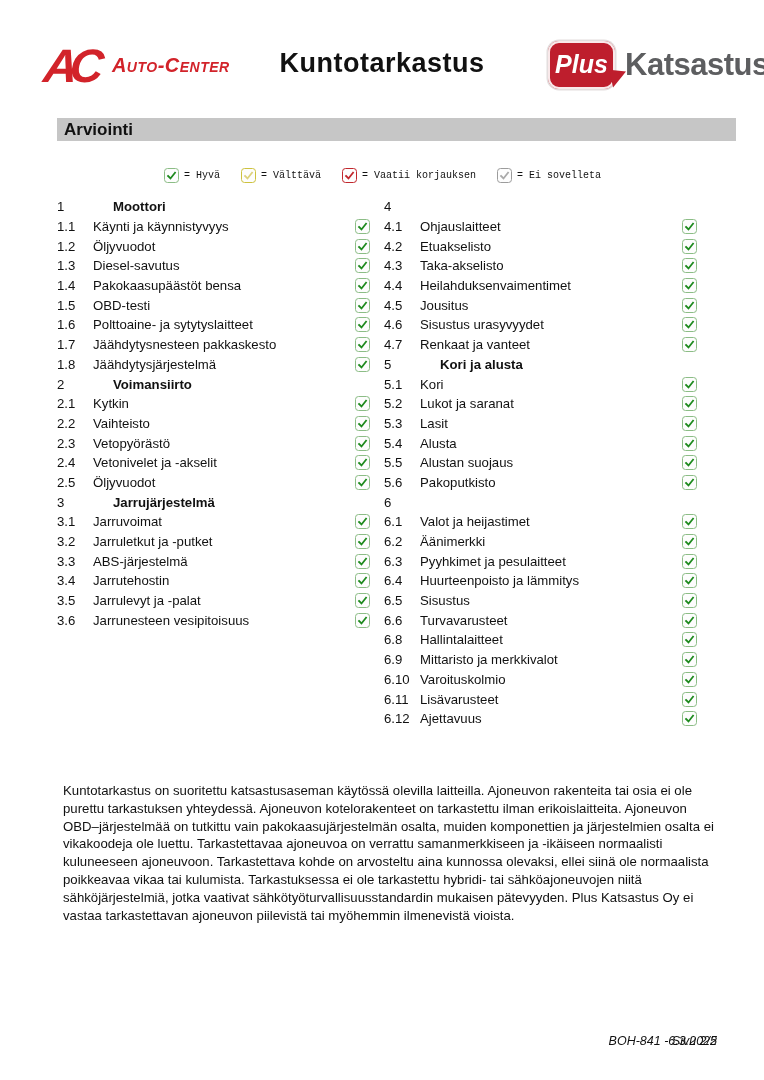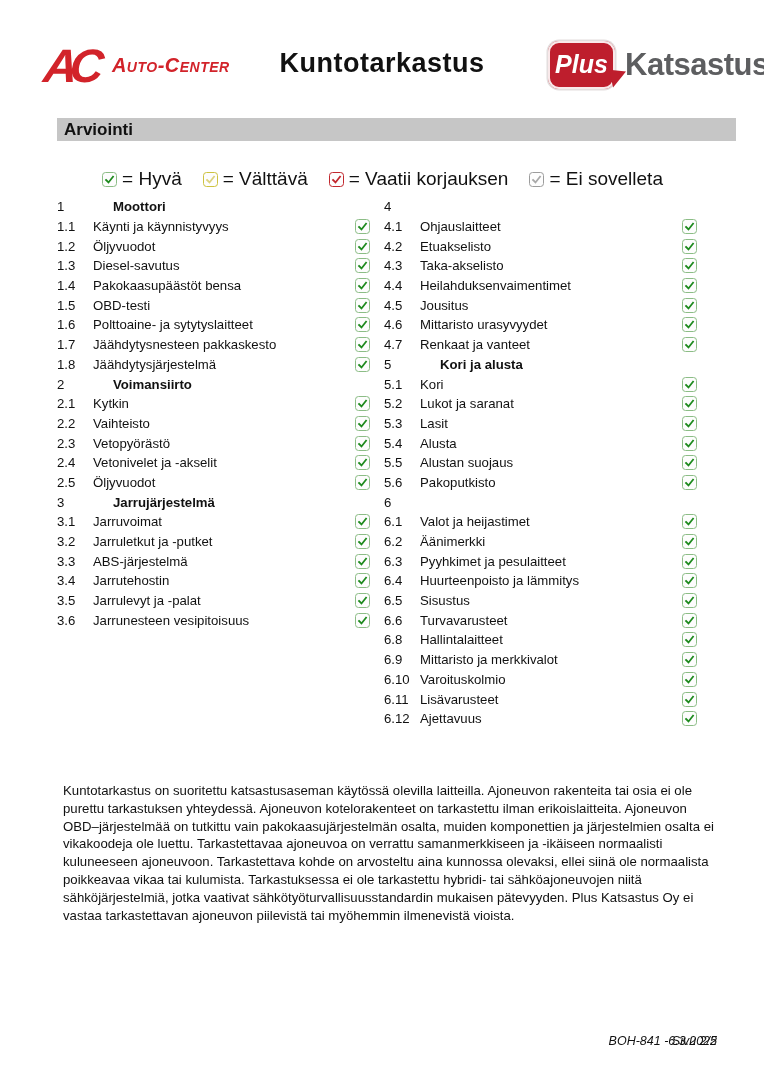--- a/index.html
+++ b/index.html
@@ -23,21 +23,21 @@
   .plus-badge{position:relative;width:67px;height:48px;background:var(--plus-red);border-radius:11px;display:flex;align-items:center;justify-content:center;box-shadow:inset 0 0 0 2px rgba(255,255,255,.9),0 0 0 1.5px #e3dede;}
   .plus-word{color:#fff;font-style:italic;font-weight:bold;font-size:25px;line-height:1;padding-bottom:2px;}
   .plus-tail{position:absolute;right:-12px;bottom:3px;width:0;height:0;border-left:16px solid var(--plus-red);border-top:5px solid transparent;border-bottom:13px solid transparent;transform:rotate(-12deg);}
   .plus-name{font-size:31px;font-weight:bold;color:var(--gray-text);margin-left:10px;letter-spacing:-.5px;}
 
   
   .section-bar{position:absolute;left:57px;top:118px;width:679px;height:23px;background:var(--bar-gray);display:flex;align-items:center;}
   .section-bar .bar-label{font-size:17px;font-weight:bold;padding-left:7px;}
 
   
-  .legend{position:absolute;left:57px;top:168px;width:651px;display:flex;justify-content:center;align-items:center;gap:21px;font-size:19px;}
+  .legend{position:absolute;left:57px;top:168px;width:651px;display:flex;justify-content:center;align-items:center;gap:21px;font-size:10px;font-family:Liberation Mono, monospace;}
   .legend-item{display:inline-flex;align-items:center;gap:5px;}
 
   
   .cb{width:15px;height:15px;border:1.6px solid;border-radius:3.5px;background:#fdfdfd;display:inline-flex;align-items:center;justify-content:center;flex:0 0 auto;}
   .cb svg{width:11px;height:11px;display:block;}
 
   
   .grid{position:absolute;left:57px;top:197px;width:640px;display:flex;gap:14px;}
   .col{flex:1;min-width:0;}
   .row{display:flex;align-items:center;height:19.7px;font-size:13.2px;}
@@ -341,21 +341,21 @@
           <span class="num">4.5</span>
           <span class="lbl">Jousitus</span>
           <span class="cb" style="border-color: rgb(140, 189, 134); color: rgb(30, 138, 30);">
             <svg viewBox="0 0 14 14">
               <path d="M2.6 7.6l3.1 3.2 5.8-7.4" fill="none" stroke="currentColor" stroke-width="2.3" stroke-linecap="square"></path>
             </svg>
           </span>
         </div>
         <div class="row">
           <span class="num">4.6</span>
-          <span class="lbl">Mittaristo urasyvyydet</span>
+          <span class="lbl">Sisustus urasyvyydet</span>
           <span class="cb" style="border-color: rgb(140, 189, 134); color: rgb(30, 138, 30);">
             <svg viewBox="0 0 14 14">
               <path d="M2.6 7.6l3.1 3.2 5.8-7.4" fill="none" stroke="currentColor" stroke-width="2.3" stroke-linecap="square"></path>
             </svg>
           </span>
         </div>
         <div class="row">
           <span class="num">4.7</span>
           <span class="lbl">Renkaat ja vanteet</span>
           <span class="cb" style="border-color: rgb(140, 189, 134); color: rgb(30, 138, 30);">

